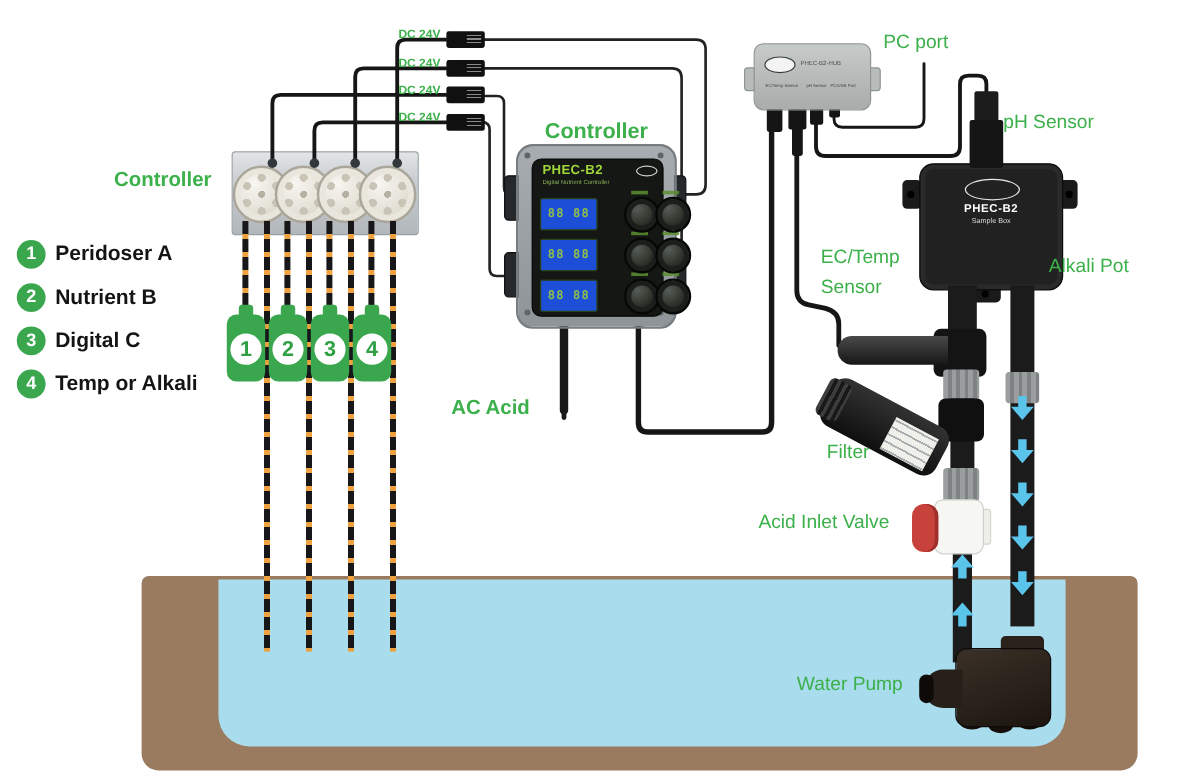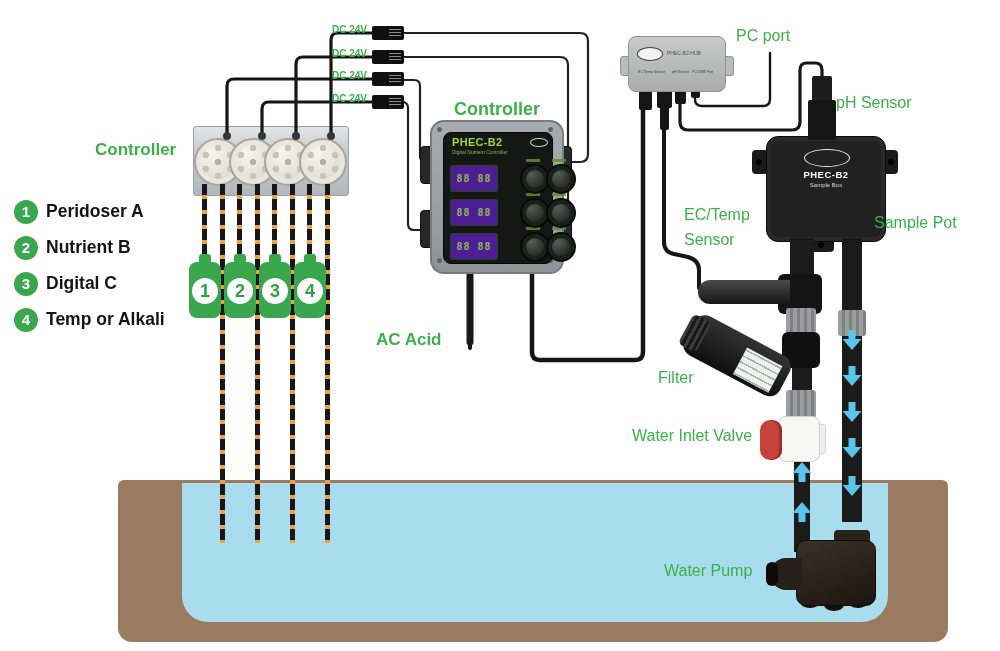--- a/index.html
+++ b/index.html
@@ -51,21 +51,21 @@
      background:repeating-linear-gradient(180deg,#8a8a8a 0 1px,transparent 1px 3px);}
   
   #ctl-body{left:430px;top:120px;width:130px;height:150px;background:linear-gradient(180deg,#a6acb0,#8e9498);
             border:2px solid #767c80;border-radius:14px;z-index:5;}
   .ctl-screw{position:absolute;width:5px;height:5px;border-radius:50%;background:#5f666b;}
   #ctl-panel{position:absolute;left:11px;top:10px;width:108px;height:130px;background:#141714;
              border-radius:8px;border:1px solid #050605;}
   #ctl-title{position:absolute;left:8px;top:3px;color:#9ed63c;font-weight:bold;font-size:11px;
              letter-spacing:.3px;}
   #ctl-sub{position:absolute;left:8px;top:16px;color:#86b05a;font-size:5px;white-space:nowrap;}
-  .lcd{position:absolute;left:6px;width:46px;height:25px;background:#4c1d95;border:1px solid #2a4418;
+  .lcd{position:absolute;left:6px;width:46px;height:25px;background:#1d4ed8;border:1px solid #2a4418;
        border-radius:2px;color:#8fc04a;font-family:"DejaVu Sans Mono",monospace;font-size:10px;
        font-weight:bold;text-align:center;line-height:25px;letter-spacing:1px;}
   .knob{position:absolute;width:26px;height:26px;border-radius:50%;
         background:radial-gradient(circle at 35% 30%,#565c56 0%,#23271f 65%,#0c0e0c 100%);
         border:2px solid #060806;box-shadow:inset 0 0 0 4px #1b1f1b;}
   .knob-lbl{position:absolute;width:14px;height:2.5px;background:#5a8f30;opacity:.85;}
   .ctl-conn{position:absolute;width:14px;height:36px;background:#26292b;border:1px solid #0f1112;
             border-radius:4px;z-index:5;}
   .gland{position:absolute;width:13px;height:12px;background:#111;border-radius:3px;z-index:5;}
   
@@ -310,23 +310,23 @@
     </g>
   </svg>
 
   <div class="glabel b" style="left:95px;top:140px;">Controller</div>
   <div class="glabel b" style="left:454px;top:99px;font-size:18px;">Controller</div>
   <div class="glabel b" style="left:376px;top:330px;">AC Acid</div>
   <div class="glabel" style="left:736px;top:27px;">PC port</div>
   <div class="glabel" style="left:836px;top:94px;">pH Sensor</div>
   <div class="glabel" style="left:684px;top:206px;">EC/Temp</div>
   <div class="glabel" style="left:684px;top:231px;">Sensor</div>
-  <div class="glabel" style="left:874px;top:214px;">Sample Pot</div>
-  <div class="glabel" style="left:658px;top:369px;">Filter</div>
-  <div class="glabel" style="left:632px;top:427px;">Water Inlet Valve</div>
+  <div class="glabel" style="left:874px;top:214px;">Alkali Pot</div>
+  <div class="glabel" style="left:689px;top:369px;">Filter</div>
+  <div class="glabel" style="left:632px;top:427px;">Acid Inlet Valve</div>
   <div class="glabel" style="left:664px;top:562px;">Water Pump</div>
 
   <div class="legend-row" style="top:200px;">
     <div class="legend-num">1</div>
     <div class="legend-text">Peridoser A</div>
   </div>
   <div class="legend-row" style="top:236px;">
     <div class="legend-num">2</div>
     <div class="legend-text">Nutrient B</div>
   </div>

